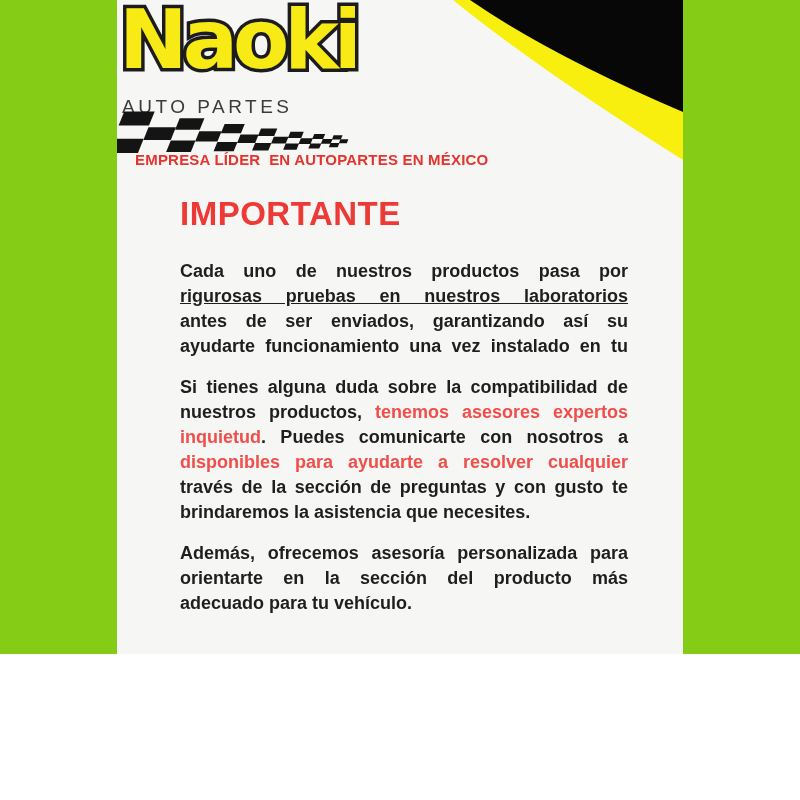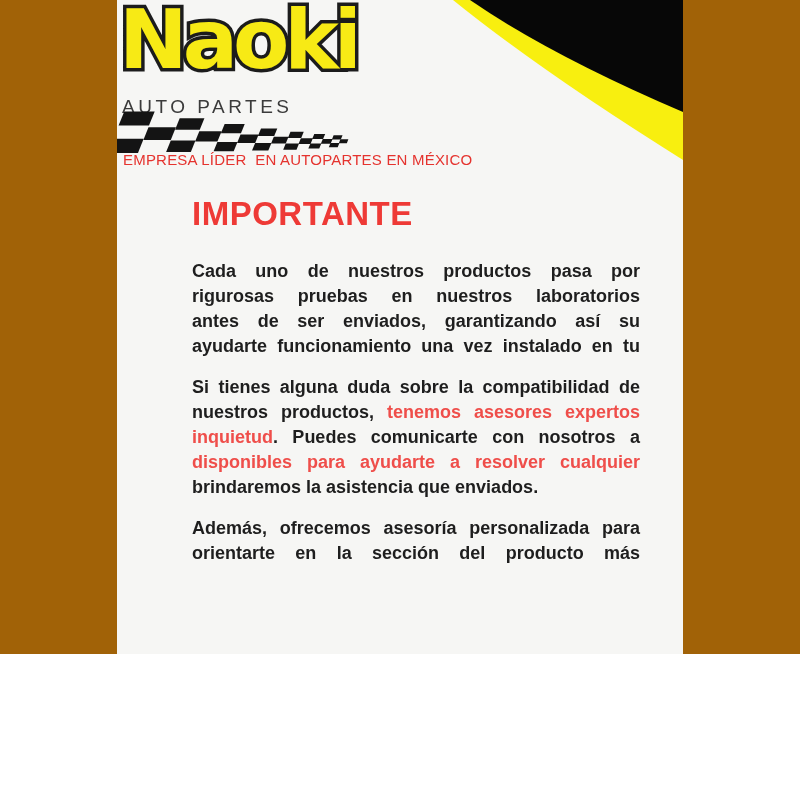--- a/index.html
+++ b/index.html
@@ -1,29 +1,29 @@
 <!DOCTYPE html>
 <html><head>
 <meta charset="utf-8">
 <style>
   html,body{margin:0;padding:0;background:#ffffff;}
-  .canvas{position:relative;width:800px;height:654px;background:#a16207;overflow:hidden;
+  .canvas{position:relative;width:800px;height:654px;background:#84cc16;overflow:hidden;
           font-family:"Liberation Sans",sans-serif;}
   .poster{position:absolute;left:117px;top:0;width:566px;height:800px;background:#f6f6f4;overflow:hidden;}
   .decor-svg{position:absolute;left:0;top:0;width:566px;height:800px;z-index:1;display:block;}
   .header{position:absolute;left:0;top:0;z-index:2;}
   .logo{position:absolute;left:2px;top:-10px;font-family:"DejaVu Sans",sans-serif;
         font-weight:800;font-size:82px;line-height:100px;letter-spacing:-5px;
         -webkit-text-stroke:7px #1c1c1c;paint-order:stroke fill;white-space:nowrap;}
   .subtitle{position:absolute;left:5px;top:96px;font-size:19px;font-weight:400;
             letter-spacing:3.5px;color:#3b3b3b;white-space:nowrap;}
   .flag{position:absolute;left:-1px;top:111px;}
-  .tagline{position:absolute;left:6px;top:151px;font-size:15px;font-weight:400;
+  .tagline{position:absolute;left:18px;top:151px;font-size:15px;font-weight:700;
            letter-spacing:0.2px;white-space:pre;}
-  .content{position:absolute;left:63px;top:196px;width:448px;z-index:2;margin-left:12px;}
+  .content{position:absolute;left:63px;top:196px;width:448px;z-index:2;}
   .heading{font-size:33px;font-weight:800;letter-spacing:0.5px;line-height:36px;margin:0 0 27px 0;}
   .para{margin:0 0 16px 0;font-size:18px;font-weight:700;line-height:25px;color:#1e1e1e;}
   .para .line{text-align:justify;text-align-last:justify;}
   .para .line.last{text-align-last:left;}
 </style>
 </head>
 <body>
 
 <div class="canvas">
   <div class="poster">
@@ -108,32 +108,34 @@
           </g>
         </svg>
       <div class="tagline" style="color: rgb(229, 51, 46);">EMPRESA LÍDER  EN AUTOPARTES EN MÉXICO</div>
     </div>
 
     <div class="content">
       <h1 class="heading" style="color: rgb(238, 58, 54);">IMPORTANTE</h1>
       <div id="paragraphs">
           <div class="para">
             <div class="line"><span style="color: rgb(30, 30, 30);">Cada uno de nuestros productos pasa por</span></div>
-            <div class="line"><span style="color: rgb(30, 30, 30);">rigurosas pruebas en nuestros laboratorios</span></div>
+            <div class="line"><span style="color: rgb(30, 30, 30); text-decoration: underline;">rigurosas pruebas en nuestros laboratorios</span></div>
             <div class="line"><span style="color: rgb(30, 30, 30);">antes de ser enviados, garantizando así su</span></div>
             <div class="line"><span style="color: rgb(30, 30, 30);">ayudarte funcionamiento una vez instalado en tu</span></div>
           </div>
           <div class="para">
             <div class="line"><span style="color: rgb(30, 30, 30);">Si tienes alguna duda sobre la compatibilidad de</span></div>
             <div class="line"><span style="color: rgb(30, 30, 30);">nuestros productos, </span><span style="color: rgb(239, 78, 74);">tenemos asesores expertos</span></div>
             <div class="line"><span style="color: rgb(239, 78, 74);">inquietud</span><span style="color: rgb(30, 30, 30);">. Puedes comunicarte con nosotros a</span></div>
             <div class="line"><span style="color: rgb(239, 78, 74);">disponibles para ayudarte a resolver cualquier</span></div>
-            <div class="line last"><span style="color: rgb(30, 30, 30);">brindaremos la asistencia que enviados.</span></div>
+            <div class="line"><span style="color: rgb(30, 30, 30);">través de la sección de preguntas y con gusto te</span></div>
+            <div class="line last"><span style="color: rgb(30, 30, 30);">brindaremos la asistencia que necesites.</span></div>
           </div>
           <div class="para">
             <div class="line"><span style="color: rgb(30, 30, 30);">Además, ofrecemos asesoría personalizada para</span></div>
             <div class="line"><span style="color: rgb(30, 30, 30);">orientarte en la sección del producto más</span></div>
+            <div class="line last"><span style="color: rgb(30, 30, 30);">adecuado para tu vehículo.</span></div>
           </div>
         </div>
     </div>
 
   </div>
 </div>
 
 </body></html>

